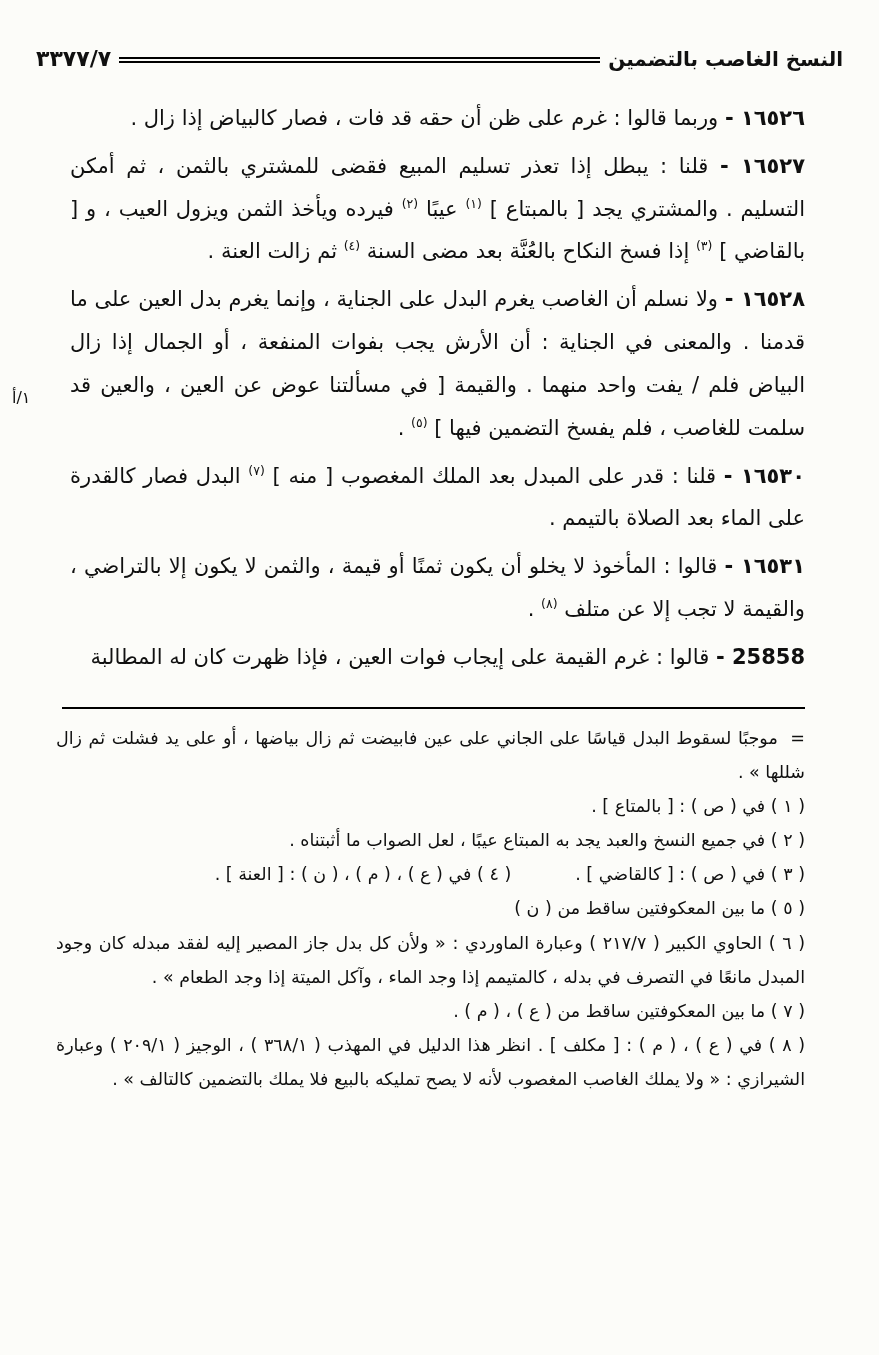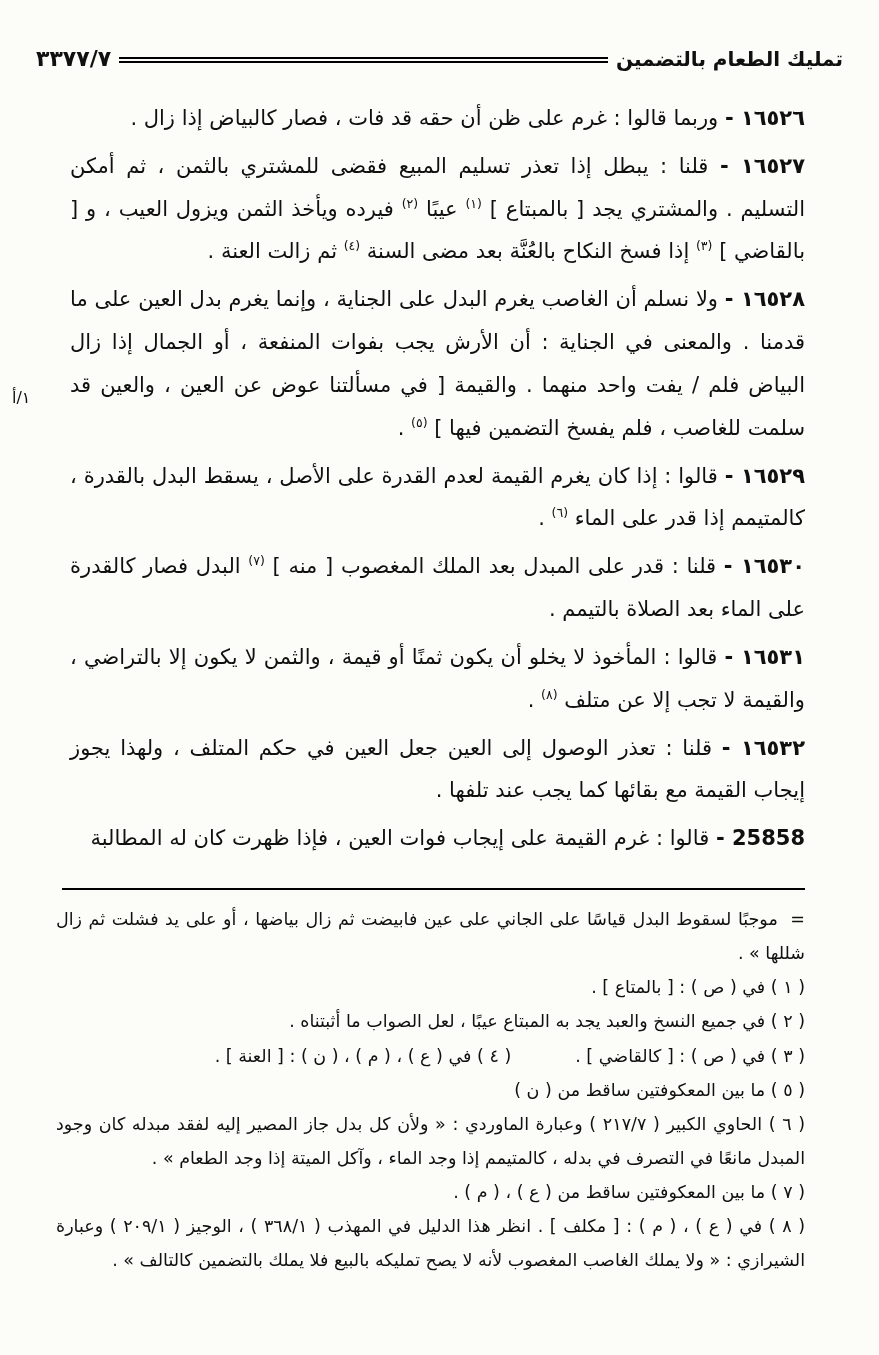--- a/index.html
+++ b/index.html
@@ -33,53 +33,45 @@
   .fn{margin:0}
   .fn-row{display:flex;gap:64px}
   .fn-cont-marker{display:inline-block;margin-left:6px}
 </style>
 </head>
 <body>
 
 <div class="page">
 
   <div class="header">
-    <span class="hdr-title">تمليك الطعام بالتضمين</span>
+    <span class="hdr-title">النسخ الغاصب بالتضمين</span>
     <span class="hdr-rule"></span>
     <span class="hdr-page">٣٣٧٧/٧</span>
   </div>
 
   <div class="bodytext">
     <p class="para">
       <span class="pnum">١٦٥٢٦ -</span>
       <span>وربما قالوا : غرم على ظن أن حقه قد فات ، فصار كالبياض إذا زال .</span>
     </p>
     <p class="para">
       <span class="pnum">١٦٥٢٧ -</span>
       <span>قلنا : يبطل إذا تعذر تسليم المبيع فقضى للمشتري بالثمن ، ثم أمكن التسليم . والمشتري يجد [ بالمبتاع ] <sup>(١)</sup> عيبًا <sup>(٢)</sup> فيرده ويأخذ الثمن ويزول العيب ، و [ بالقاضي ] <sup>(٣)</sup> إذا فسخ النكاح بالعُنَّة بعد مضى السنة <sup>(٤)</sup> ثم زالت العنة .</span>
     </p>
     <p class="para">
       <span class="pnum">١٦٥٢٨ -</span>
       <span>ولا نسلم أن الغاصب يغرم البدل على الجناية ، وإنما يغرم بدل العين على ما قدمنا . والمعنى في الجناية : أن الأرش يجب بفوات المنفعة ، أو الجمال إذا زال البياض فلم / يفت واحد منهما . والقيمة [ في مسألتنا عوض عن العين ، والعين قد سلمت للغاصب ، فلم يفسخ التضمين فيها ] <sup>(٥)</sup> .</span>
     </p>
     <p class="para">
-      <span class="pnum">١٦٥٢٩ -</span>
-      <span>قالوا : إذا كان يغرم القيمة لعدم القدرة على الأصل ، يسقط البدل بالقدرة ، كالمتيمم إذا قدر على الماء <sup>(٦)</sup> .</span>
-    </p>
-    <p class="para">
       <span class="pnum">١٦٥٣٠ -</span>
       <span>قلنا : قدر على المبدل بعد الملك المغصوب [ منه ] <sup>(٧)</sup> البدل فصار كالقدرة على الماء بعد الصلاة بالتيمم .</span>
     </p>
     <p class="para">
       <span class="pnum">١٦٥٣١ -</span>
       <span>قالوا : المأخوذ لا يخلو أن يكون ثمنًا أو قيمة ، والثمن لا يكون إلا بالتراضي ، والقيمة لا تجب إلا عن متلف <sup>(٨)</sup> .</span>
-    </p>
-    <p class="para">
-      <span class="pnum">١٦٥٣٢ -</span>
-      <span>قلنا : تعذر الوصول إلى العين جعل العين في حكم المتلف ، ولهذا يجوز إيجاب القيمة مع بقائها كما يجب عند تلفها .</span>
     </p>
     <p class="para">
       <span class="pnum">25858 -</span>
       <span>قالوا : غرم القيمة على إيجاب فوات العين ، فإذا ظهرت كان له المطالبة</span>
     </p>
   </div>
 
   <div class="margin-note">١/أ</div>
 
   <hr class="fn-sep">

